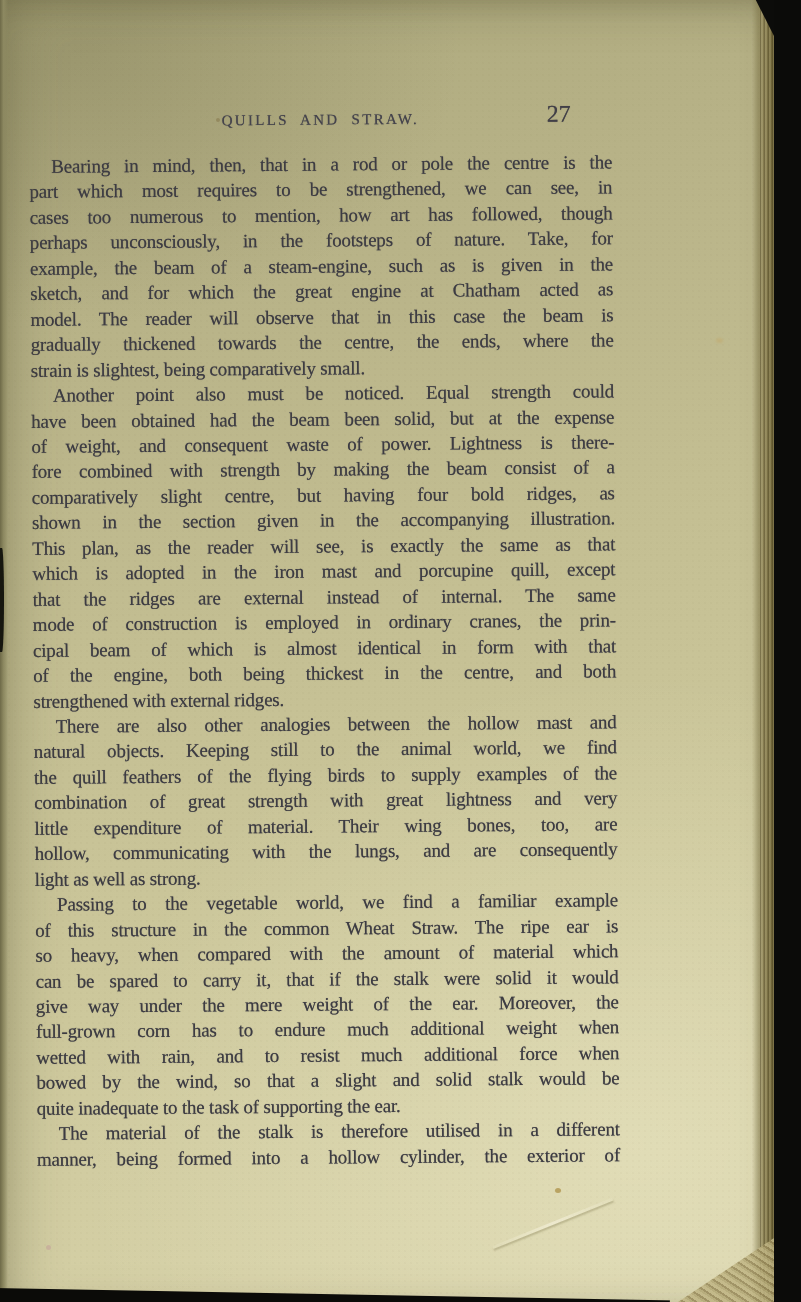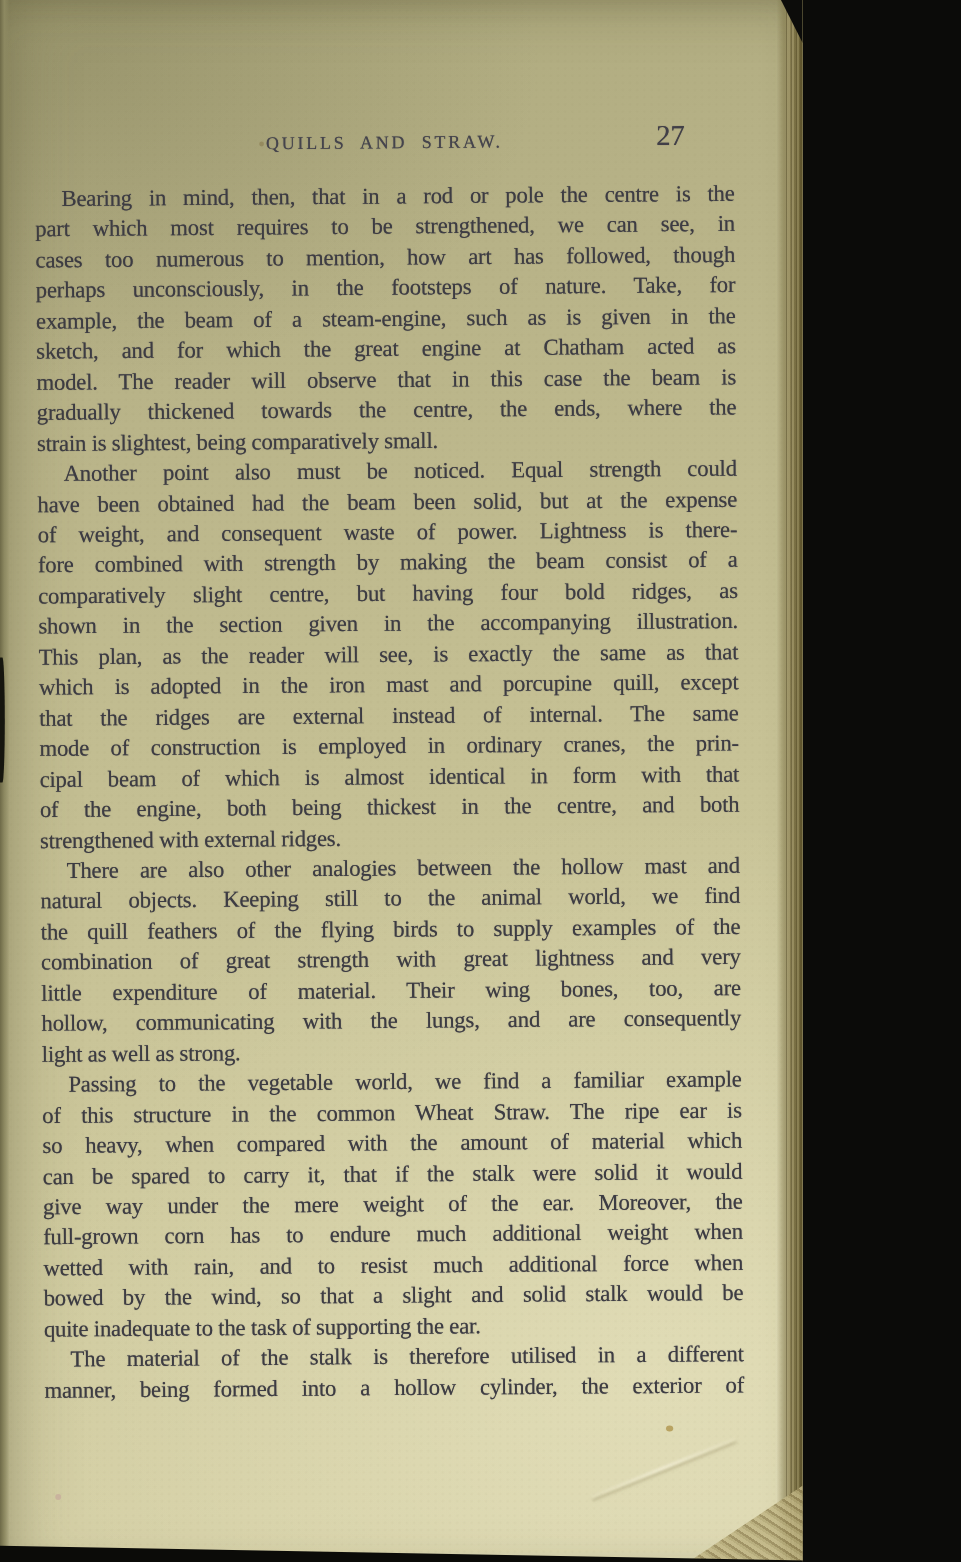--- a/index.html
+++ b/index.html
@@ -1,21 +1,21 @@
 <!DOCTYPE html>
 <html><head>
 <meta charset="utf-8">
 <style>
   html,body{margin:0;padding:0;}
   body{
     width:801px;height:1302px;overflow:hidden;
     background:#0b0b09;
     font-family:"Liberation Serif", serif;
   }
-  .scan{position:relative;width:669px;height:1302px;overflow:hidden;background:#0b0b09;}
+  .scan{position:relative;width:774px;height:1302px;overflow:hidden;background:#0b0b09;}
   .page-surface{
     position:absolute;inset:0;
     background:
       radial-gradient(900px 760px at 82% 88%, rgba(255,252,225,0.28), rgba(255,252,225,0) 62%),
       radial-gradient(700px 500px at 10% 4%, rgba(70,66,40,0.18), rgba(70,66,40,0) 55%),
       linear-gradient(163deg,#aba77b 0%,#b7b287 22%,#c3be92 45%,#cdc89c 68%,#d5d0a6 88%,#d8d3ab 100%);
   }
   .grain{
     position:absolute;inset:0;pointer-events:none;opacity:.55;
     background-image:radial-gradient(rgba(110,100,60,.06) 1px, transparent 1.3px);

